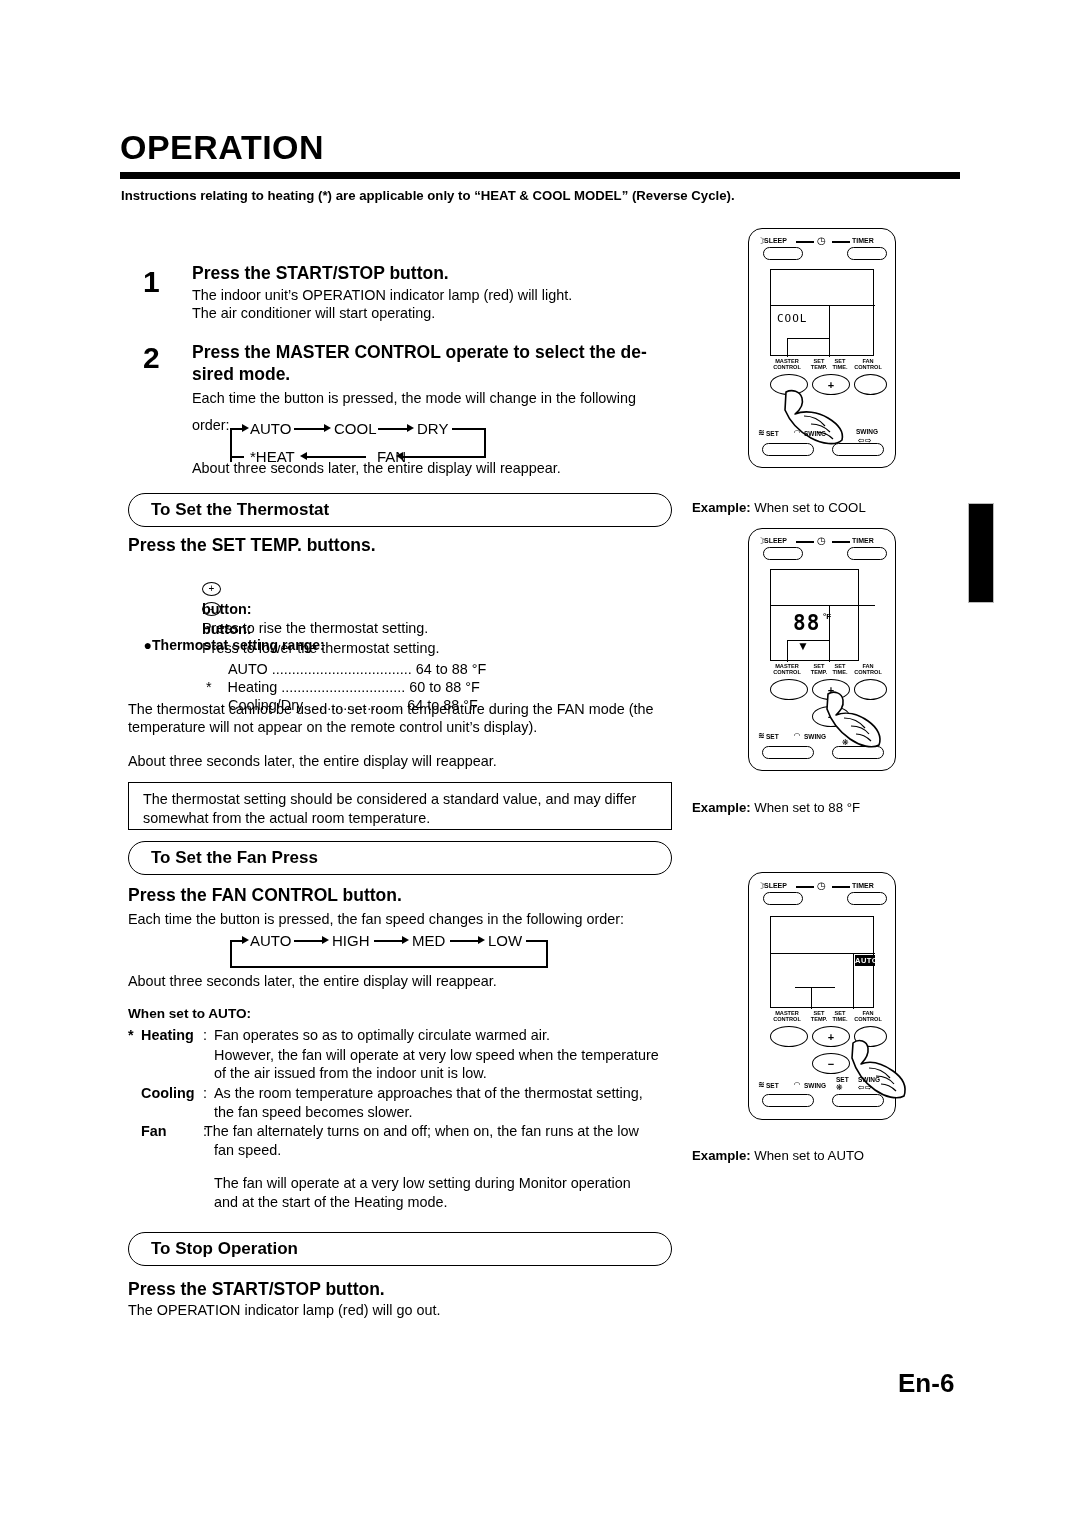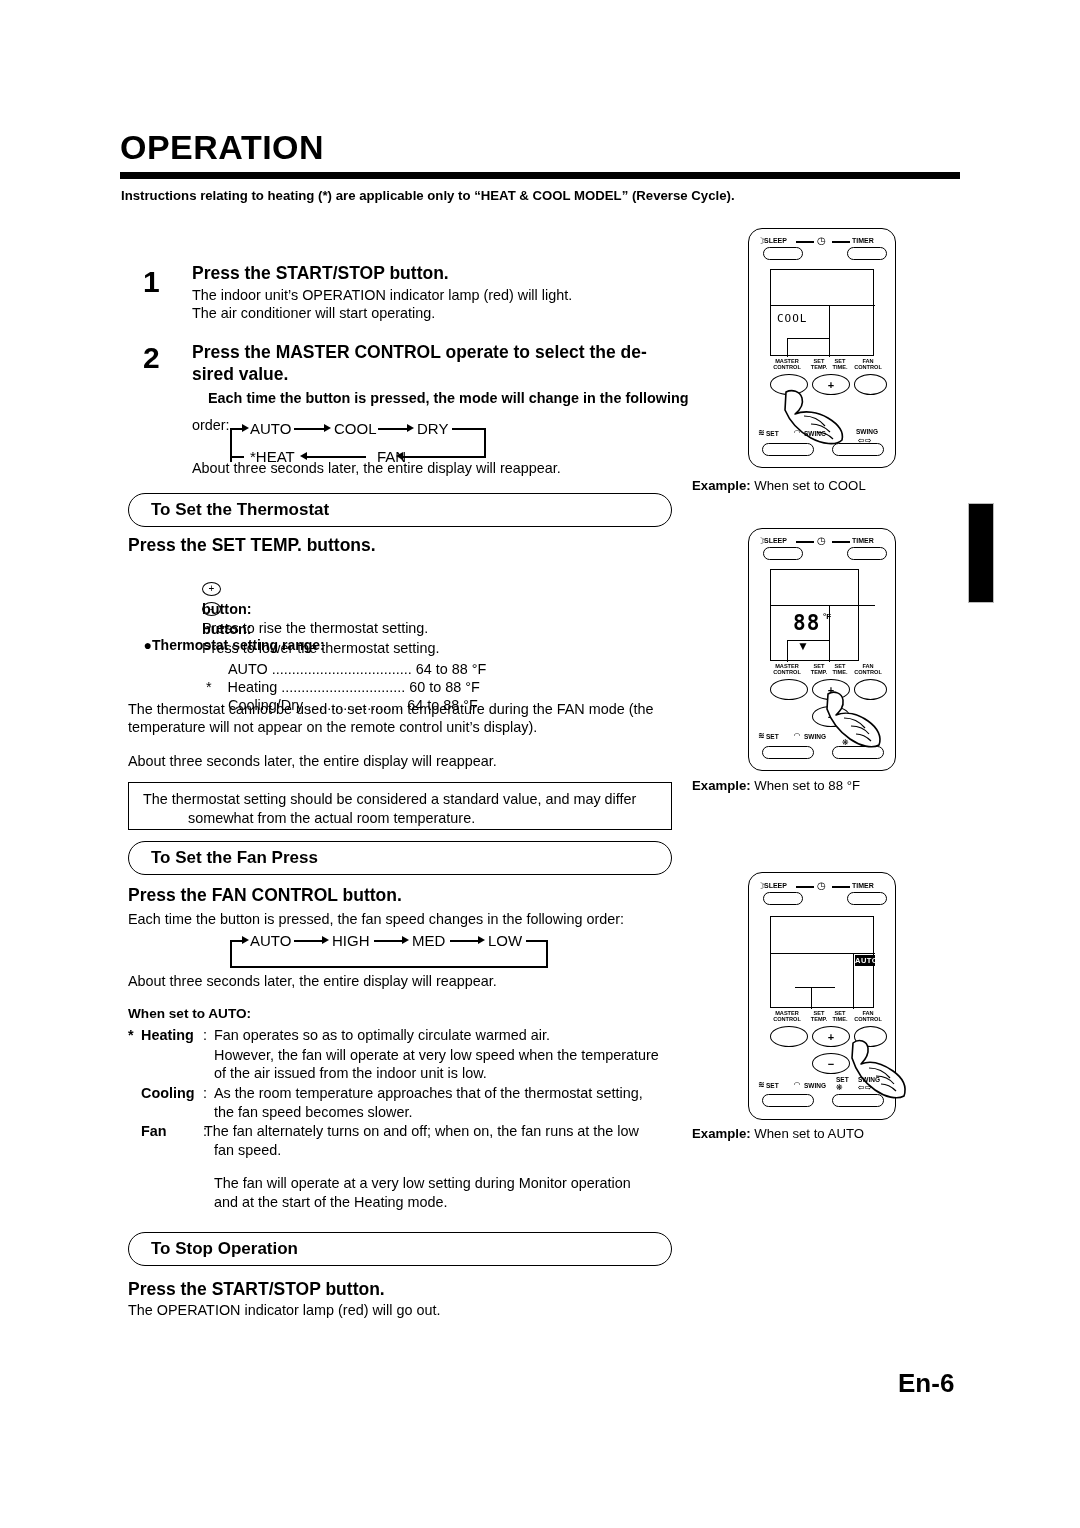--- a/index.html
+++ b/index.html
@@ -58,21 +58,21 @@
          border-radius:14px;box-sizing:border-box;background:#fff;}
   .toprow{position:absolute;font-size:7px;font-weight:bold;}
   .pill{position:absolute;border:1.4px solid #000;border-radius:9px;box-sizing:border-box;}
   .lcd{position:absolute;border:1.5px solid #000;box-sizing:border-box;background:#fff;}
   .lcdline{position:absolute;background:#000;}
   .btnlbl{position:absolute;font-size:5.6px;font-weight:bold;text-align:center;line-height:6.2px;}
   .oval{position:absolute;border:1.5px solid #000;border-radius:50%;box-sizing:border-box;}
   .seg{position:absolute;font-family:"DejaVu Sans Mono",monospace;font-weight:bold;}
   .invbox{position:absolute;background:#000;color:#fff;font-size:7.5px;font-weight:bold;
           text-align:center;letter-spacing:.5px;}
-  .cap{position:absolute;font-size:13.2px;white-space:nowrap;}
+  .cap{position:absolute;font-size:13.2px;white-space:nowrap;margin-top:22px;}
 
   
   #edge-tab{position:absolute;left:968px;top:503px;width:26px;height:100px;background:#000;
             border:1.5px solid #bbb;box-sizing:border-box;}
 
   #folio{position:absolute;left:898px;top:1368px;font-size:26px;font-weight:bold;}
 </style>
 </head>
 <body>
 
@@ -83,22 +83,22 @@
   <div class="t" id="intro">Instructions relating to heating (*) are applicable only to “HEAT &amp; COOL MODEL” (Reverse Cycle).</div>
 
 
   <div class="num" style="left:143px;top:265px;">1</div>
   <div class="steph" style="left:192px;top:262px;">Press the START/STOP button.</div>
   <div class="t body" style="left:192px;top:286px;">The indoor unit’s OPERATION indicator lamp (red) will light.</div>
   <div class="t body" style="left:192px;top:304px;">The air conditioner will start operating.</div>
 
   <div class="num" style="left:143px;top:341px;">2</div>
   <div class="steph" style="left:192px;top:341px;">Press the MASTER CONTROL operate to select the de-</div>
-  <div class="steph" style="left:192px;top:363px;">sired value.</div>
-  <div class="t body" style="left:208px;top:389px;font-weight:bold;">Each time the button is pressed, the mode will change in the following</div>
+  <div class="steph" style="left:192px;top:363px;">sired mode.</div>
+  <div class="t body" style="left:192px;top:389px;">Each time the button is pressed, the mode will change in the following</div>
   <div class="t body" style="left:192px;top:416px;">order:</div>
 
   <div class="flow" style="left:226px;top:420px;width:270px;height:46px;">
 
     <div class="lbl" style="left:24px;top:0px;">AUTO</div>
     <div class="lbl" style="left:108px;top:0px;">COOL</div>
     <div class="lbl" style="left:191px;top:0px;">DRY</div>
 
     <div class="lbl" style="left:24px;top:28px;">*HEAT</div>
     <div class="lbl" style="left:151px;top:28px;">FAN</div>
@@ -151,21 +151,21 @@
   <div class="range-row" style="left:190px;top:681px;">
     <span></span><span style="display:inline-block;width:22px;"></span><span>Cooling/Dry</span> <span>........................</span> <span>64 to 88 °F</span>
   </div>
 
   <div class="t body" style="left:128px;top:700px;">The thermostat cannot be used to set room temperature during the FAN mode (the</div>
   <div class="t body" style="left:128px;top:718px;">temperature will not appear on the remote control unit’s display).</div>
   <div class="t body" style="left:128px;top:752px;">About three seconds later, the entire display will reappear.</div>
 
   <div id="note-box">
     <div class="nt">The thermostat setting should be considered a standard value, and may differ</div>
-    <div class="nt" style="top:26px;margin-left:45px;">somewhat from the actual room temperature.</div>
+    <div class="nt" style="top:26px;">somewhat from the actual room temperature.</div>
   </div>
 
   <div class="sect" style="top:841px;">
     <span>To Set the Fan Press</span>
   </div>
 
   <div class="steph" style="left:128px;top:884px;">Press the FAN CONTROL button.</div>
   <div class="t body" style="left:128px;top:910px;">Each time the button is pressed, the fan speed changes in the following order:</div>
 
   <div class="flow" style="left:226px;top:932px;width:330px;height:36px;">

